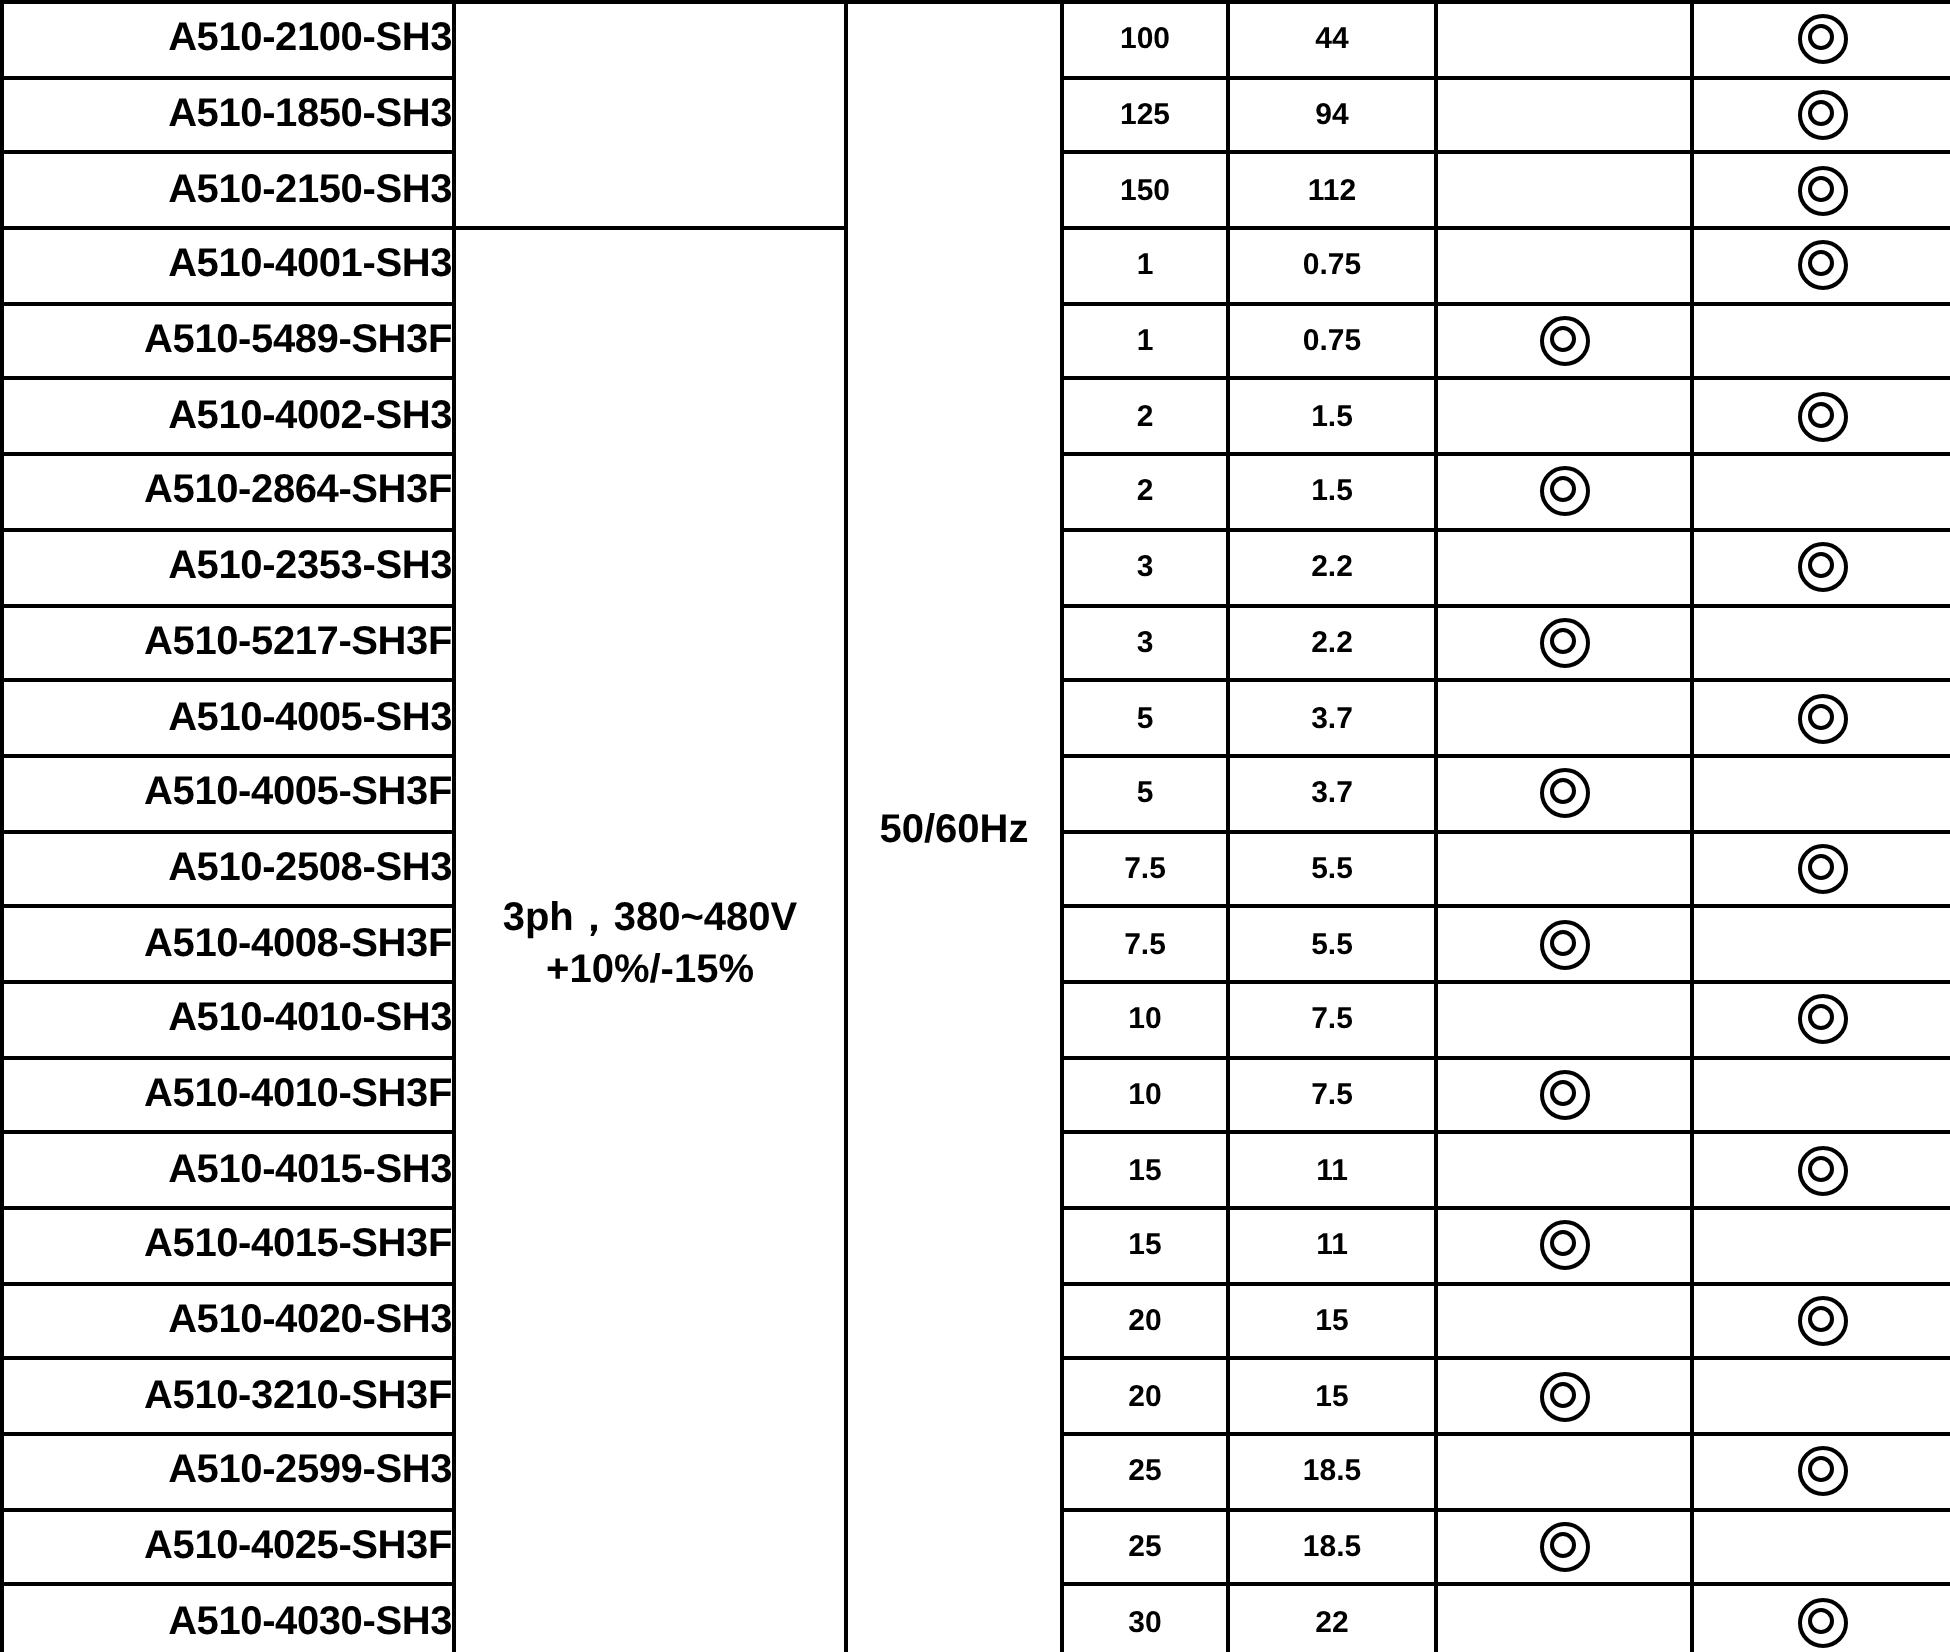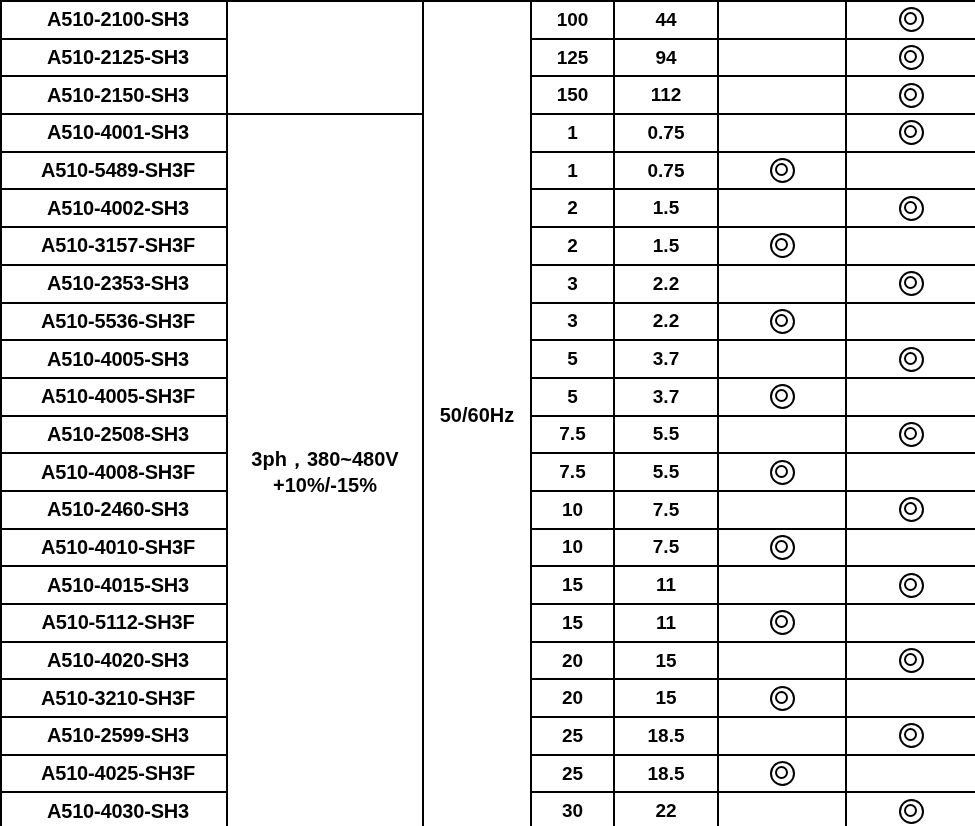--- a/index.html
+++ b/index.html
@@ -32,35 +32,35 @@
   
   col.c-model   { width: 226px; }
   col.c-voltage { width: 196px; }
   col.c-freq    { width: 108px; }
   col.c-hp      { width: 83px; }
   col.c-kw      { width: 104px; }
   col.c-f1      { width: 128px; }
   col.c-f2      { width: 130px; }
 
   td.model {
-    text-align: center;
+    text-align: right;
     padding-left: 8px;
     font-size: 20px;
     letter-spacing: -0.2px;
   }
   td.voltage {
     font-size: 20px;
     line-height: 1.3;
     padding: 0 4px;
   }
   td.freq {
     font-size: 20px;
   }
   td.num {
-    font-size: 19px;
+    font-size: 15px;
     margin-left: 24px;
   }
   td.mark {
     font-size: 19px;
   }
   
   .dbl-circle {
     display: inline-block;
     width: 21px;
     height: 21px;
@@ -104,21 +104,21 @@
       <tr class="first-row">
         <td class="model">A510-2100-SH3</td>
         <td class="voltage voltage-cell-multiline" rowspan="3"></td>
         <td class="freq" rowspan="22">50/60Hz</td>
         <td class="num">100</td>
         <td class="num">44</td>
         <td class="mark"></td>
         <td class="mark"><span class="dbl-circle"></span></td>
       </tr>
       <tr>
-        <td class="model">A510-2125-SH3</td>
+        <td class="model">A510-1850-SH3</td>
         <td class="num">125</td>
         <td class="num">94</td>
         <td class="mark"></td>
         <td class="mark"><span class="dbl-circle"></span></td>
       </tr>
       <tr>
         <td class="model">A510-2150-SH3</td>
         <td class="num">150</td>
         <td class="num">112</td>
         <td class="mark"></td>
@@ -141,35 +141,35 @@
         <td class="mark"></td>
       </tr>
       <tr>
         <td class="model">A510-4002-SH3</td>
         <td class="num">2</td>
         <td class="num">1.5</td>
         <td class="mark"></td>
         <td class="mark"><span class="dbl-circle"></span></td>
       </tr>
       <tr>
-        <td class="model">A510-3157-SH3F</td>
+        <td class="model">A510-2864-SH3F</td>
         <td class="num">2</td>
         <td class="num">1.5</td>
         <td class="mark"><span class="dbl-circle"></span></td>
         <td class="mark"></td>
       </tr>
       <tr>
         <td class="model">A510-2353-SH3</td>
         <td class="num">3</td>
         <td class="num">2.2</td>
         <td class="mark"></td>
         <td class="mark"><span class="dbl-circle"></span></td>
       </tr>
       <tr>
-        <td class="model">A510-5536-SH3F</td>
+        <td class="model">A510-5217-SH3F</td>
         <td class="num">3</td>
         <td class="num">2.2</td>
         <td class="mark"><span class="dbl-circle"></span></td>
         <td class="mark"></td>
       </tr>
       <tr>
         <td class="model">A510-4005-SH3</td>
         <td class="num">5</td>
         <td class="num">3.7</td>
         <td class="mark"></td>
@@ -190,42 +190,42 @@
         <td class="mark"><span class="dbl-circle"></span></td>
       </tr>
       <tr>
         <td class="model">A510-4008-SH3F</td>
         <td class="num">7.5</td>
         <td class="num">5.5</td>
         <td class="mark"><span class="dbl-circle"></span></td>
         <td class="mark"></td>
       </tr>
       <tr>
-        <td class="model">A510-2460-SH3</td>
+        <td class="model">A510-4010-SH3</td>
         <td class="num">10</td>
         <td class="num">7.5</td>
         <td class="mark"></td>
         <td class="mark"><span class="dbl-circle"></span></td>
       </tr>
       <tr>
         <td class="model">A510-4010-SH3F</td>
         <td class="num">10</td>
         <td class="num">7.5</td>
         <td class="mark"><span class="dbl-circle"></span></td>
         <td class="mark"></td>
       </tr>
       <tr>
         <td class="model">A510-4015-SH3</td>
         <td class="num">15</td>
         <td class="num">11</td>
         <td class="mark"></td>
         <td class="mark"><span class="dbl-circle"></span></td>
       </tr>
       <tr>
-        <td class="model">A510-5112-SH3F</td>
+        <td class="model">A510-4015-SH3F</td>
         <td class="num">15</td>
         <td class="num">11</td>
         <td class="mark"><span class="dbl-circle"></span></td>
         <td class="mark"></td>
       </tr>
       <tr>
         <td class="model">A510-4020-SH3</td>
         <td class="num">20</td>
         <td class="num">15</td>
         <td class="mark"></td>

